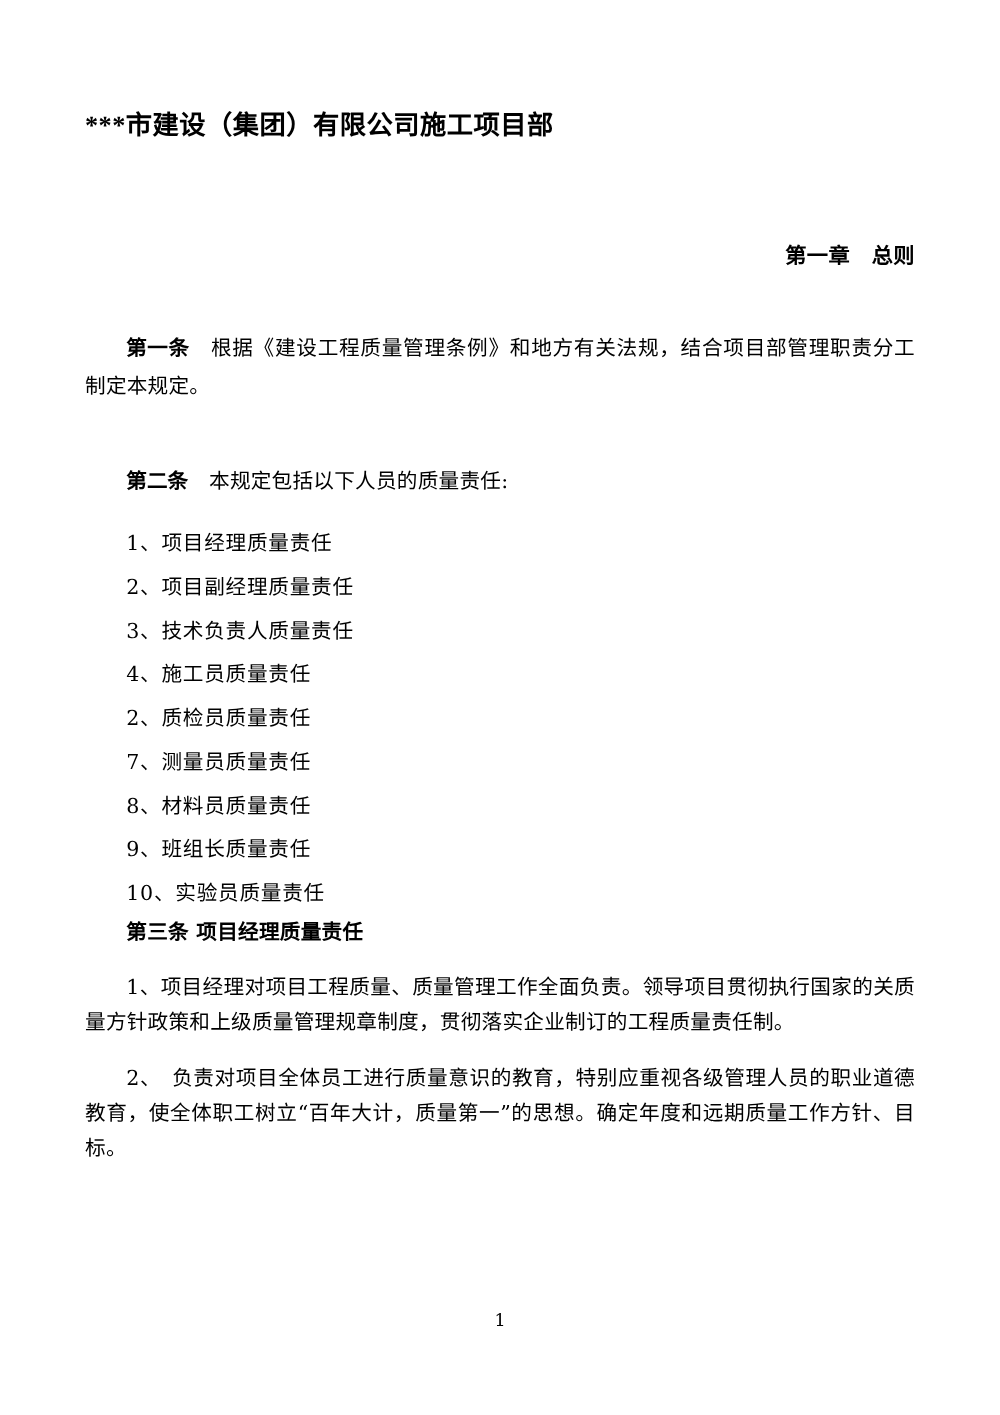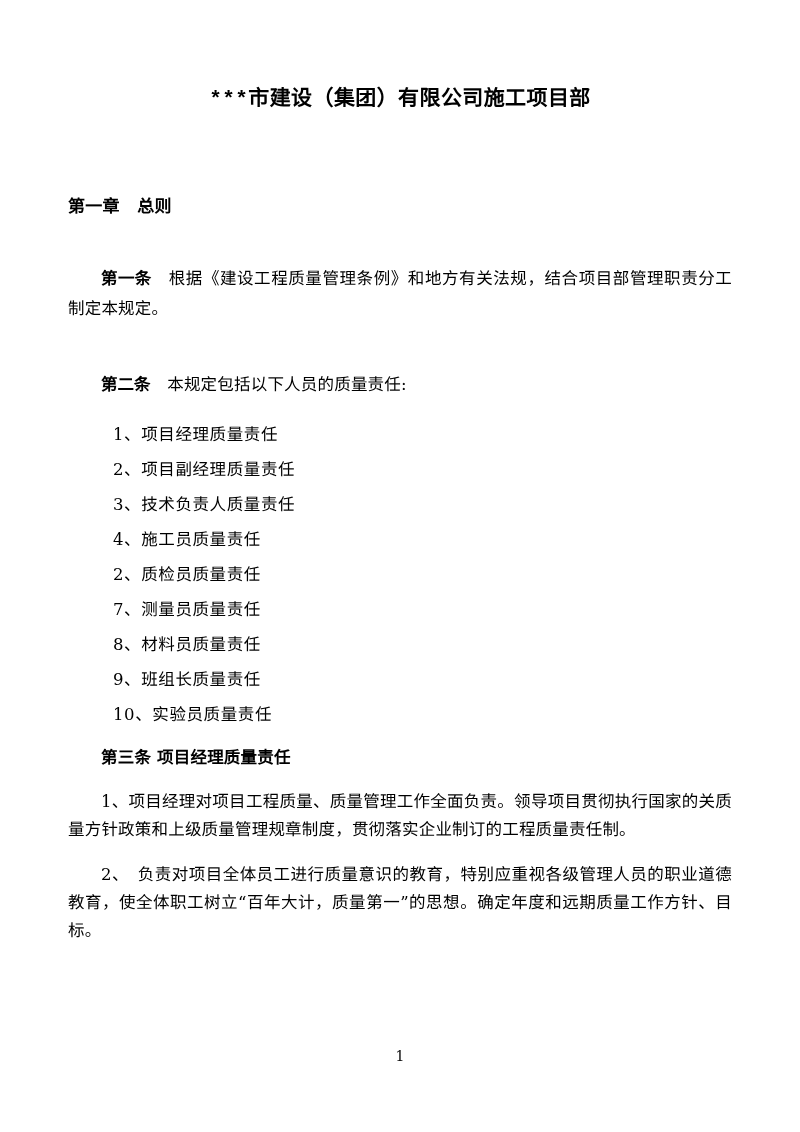--- a/index.html
+++ b/index.html
@@ -23,39 +23,38 @@
   }
   .content {
     position: absolute;
     left: 68px;
     top: 0;
     width: 664px;
   }
 
   
   .doc-title {
-    text-align: center;
-    font-family: Liberation Mono, monospace;
+    font-family: Liberation Serif, serif;
     font-weight: bold;
     font-size: 21px;
     line-height: 44px;
     letter-spacing: 0.4px;
   }
   .doc-title .title-line-1 {
     display: block;
     padding-top: 78px;
   }
   .doc-title .title-line-2 {
     display: block;
   }
 
   
   .chapter-heading {
-    text-align: left;
-    font-family: Liberation Serif, serif;
+    text-align: right;
+    font-family: Liberation Mono, monospace;
     font-weight: bold;
     font-size: 17px;
     line-height: 26px;
     letter-spacing: 0.3px;
   }
   .chapter-1 {
     margin-top: 72px;
   }
   .chapter-2 {
     margin-top: 14px;
@@ -80,21 +79,21 @@
   }
 
   
   .article-1 { margin-top: 44px; }
 
   .list-intro { margin-top: 46px; }
 
   
   .resp-list {
     list-style: none;
-    margin: 12px;
+    margin: 0;
     padding: 0;
   }
   .resp-list li {
     font-family: "DejaVu Serif", "Liberation Serif", serif;
     font-size: 16.5px;
     line-height: 35px;
     padding-left: 2em;
     letter-spacing: 0.6px;
     white-space: nowrap;
   }

